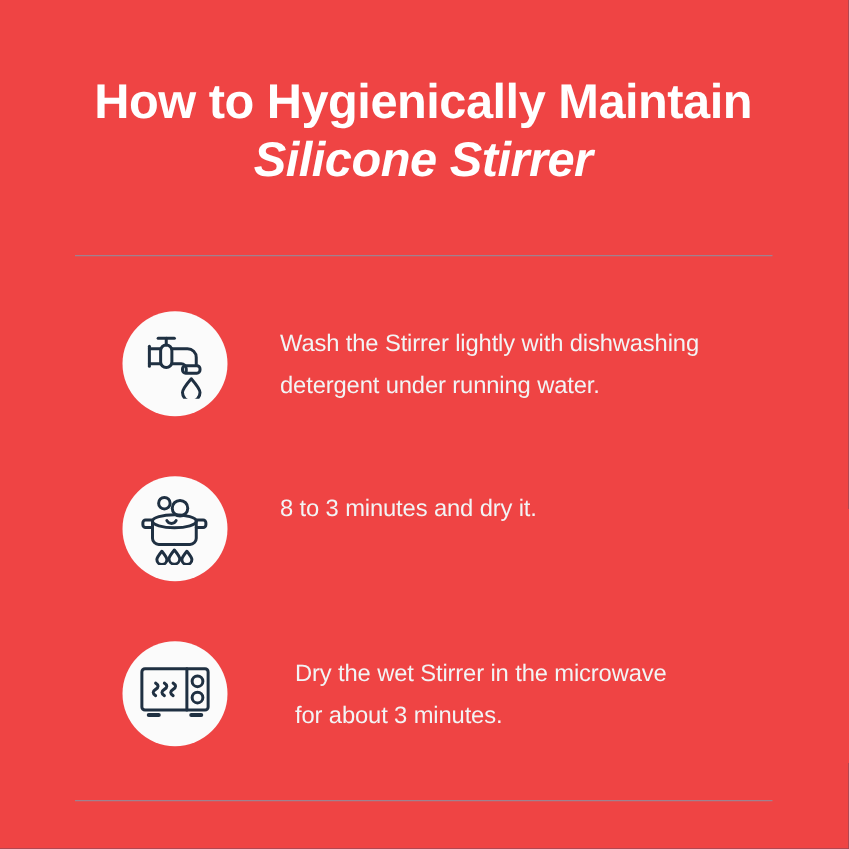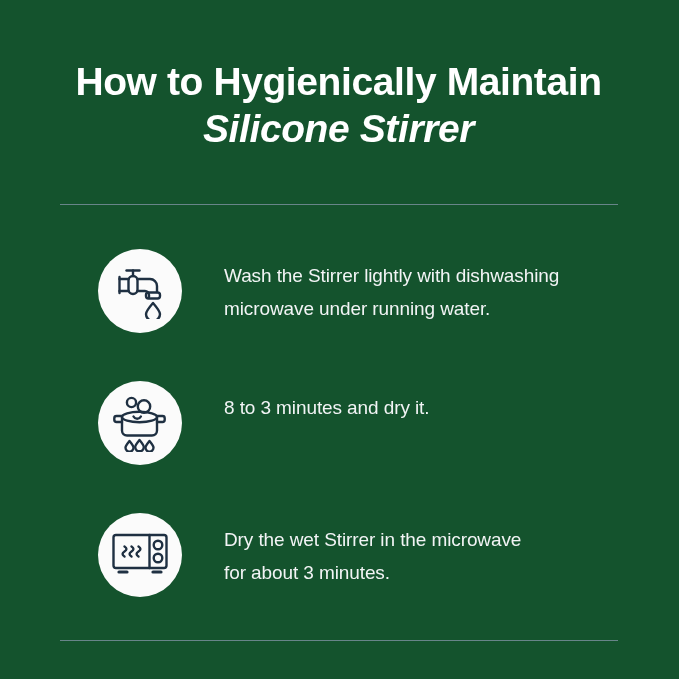--- a/index.html
+++ b/index.html
@@ -96,21 +96,21 @@
     letter-spacing: -0.1px;
   }
   .step-text .tline {
     display: block;
     white-space: nowrap;
   }
 </style>
 </head>
 <body style="background: rgb(53, 80, 107);">
 
-<div id="infographic" style="background: #14532d;">
+<div id="infographic" style="background: #ef4444;">
 
   <div class="title-block">
     <span class="title-line" style="color: rgb(255, 255, 255);">How to Hygienically Maintain</span>
     <span class="title-line" style="color: rgb(255, 255, 255); font-style: italic;">Silicone Stirrer</span>
   </div>
 
   <div class="divider top" style="background: rgb(132, 150, 168);"></div>
 
   <div class="steps">
 
@@ -130,21 +130,21 @@
           <path d="M25.5 16 H38 a7 7 0 0 1 7 7 v6"></path>
           <path d="M25.5 28 H33 a4 4 0 0 1 4 4 v2"></path>
 
           <rect x="34" y="29.5" width="14" height="6" rx="2.5"></rect>
 
           <path d="M41 40 c4.5 5.2 7 8.2 7 11 a7 7 0 0 1 -14 0 c0 -2.8 2.5 -5.8 7 -11 z"></path>
         </svg>
       </div>
       <div class="step-text" style="color: rgb(242, 244, 245);">
         <span class="tline">Wash the Stirrer lightly with dishwashing</span>
-        <span class="tline">microwave under running water.</span>
+        <span class="tline">detergent under running water.</span>
       </div>
     </div>
 
     <div class="step">
       <div class="icon-badge" style="background: rgb(251, 251, 251);">
         <svg width="58" height="58" viewBox="0 0 58 58" fill="none" stroke="#1f3042" stroke-width="2.4" stroke-linecap="round" stroke-linejoin="round">
 
           <circle cx="20.5" cy="8.5" r="4.6"></circle>
           <circle cx="33" cy="12.5" r="6.2"></circle>
 
@@ -180,21 +180,21 @@
           <circle cx="47" cy="27" r="4.3"></circle>
 
           <path d="M13.5 15.5 c2.6 1.6 2.6 3.4 0 5 s-2.6 3.4 0 5"></path>
           <path d="M20.5 15.5 c2.6 1.6 2.6 3.4 0 5 s-2.6 3.4 0 5"></path>
           <path d="M27.5 15.5 c2.6 1.6 2.6 3.4 0 5 s-2.6 3.4 0 5"></path>
 
           <line x1="8" y1="41" x2="16" y2="41" stroke-width="3.2"></line>
           <line x1="42" y1="41" x2="50" y2="41" stroke-width="3.2"></line>
         </svg>
       </div>
-      <div class="step-text" style="color: rgb(242, 244, 245);">
+      <div class="step-text" style="color: rgb(242, 244, 245); margin-left: 12px;">
         <span class="tline">Dry the wet Stirrer in the microwave</span>
         <span class="tline">for about 3 minutes.</span>
       </div>
     </div>
 
   </div>
 
   <div class="divider bottom" style="background: rgb(132, 150, 168);"></div>
 
 </div>

